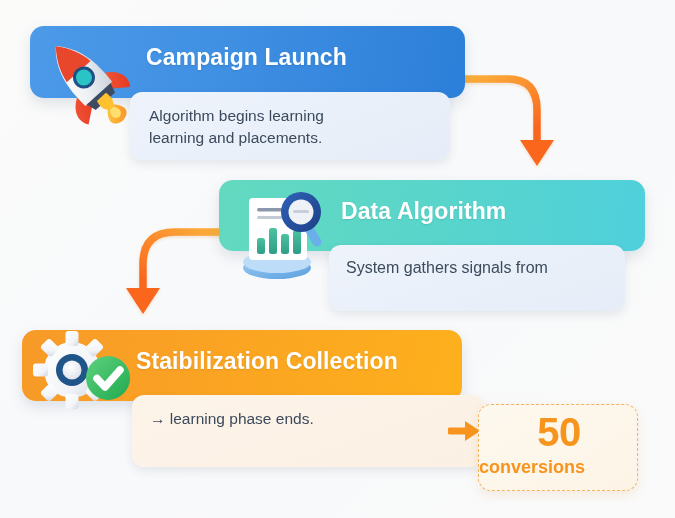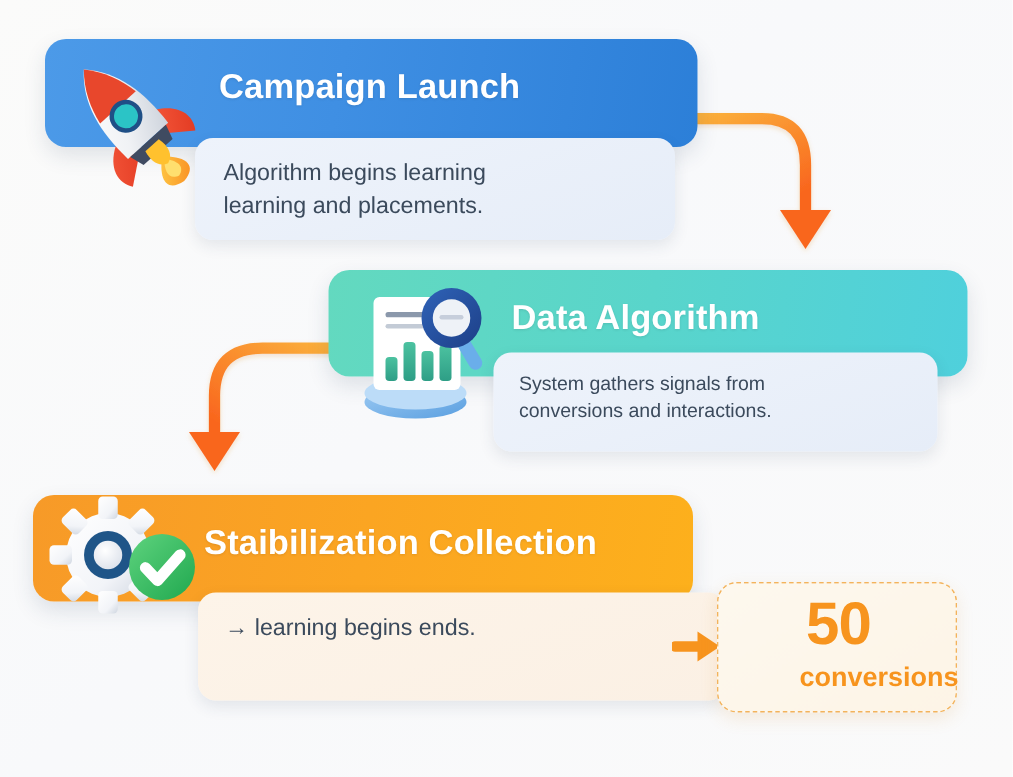--- a/index.html
+++ b/index.html
@@ -67,23 +67,23 @@
     padding: 13px 0 0 19px;
   }
 
   
   #s2-bar {
     left: 219px; top: 180px; width: 426px; height: 71px;
     background: linear-gradient(100deg, #63d9bf 0%, #59d5cb 50%, #4fd0dc 100%);
   }
   #s2-title { left: 341px; top: 198px; font-size: 23px; }
   #s2-desc {
-    left: 329px; top: 235px; width: 296px; height: 66px;
+    left: 329px; top: 245px; width: 296px; height: 66px;
     background: linear-gradient(160deg, #eef3fb 0%, #e6edf8 100%);
-    font-size: 13px;
+    font-size: 16px;
     padding: 12px 0 0 17px;
   }
 
   
   #s3-bar {
     left: 22px; top: 330px; width: 440px; height: 71px;
     background: linear-gradient(100deg, #f79a28 0%, #fba522 50%, #fdb01c 100%);
   }
   #s3-title { left: 136px; top: 348px; font-size: 23px; }
   #s3-desc {
@@ -95,42 +95,42 @@
 
   
   .icon-wrap { position: absolute; }
   #s1-icon { left: 36px; top: 28px; width: 104px; height: 108px; }
   #s2-icon { left: 231px; top: 186px; width: 100px; height: 96px; }
   #s3-icon { left: 28px; top: 328px; width: 104px; height: 84px; }
 
   
   #badge {
     position: absolute;
-    left: 478px; top: 388px;
+    left: 478px; top: 404px;
     width: 160px; height: 87px;
     border-radius: 13px;
     border: 1.6px dashed #f3b35c;
     background: linear-gradient(150deg, #fdf8ee 0%, #fdf4e6 100%);
     box-shadow: 0 4px 11px rgba(210,140,50,0.14);
     box-sizing: border-box;
     padding-left: 40px;
   }
   #badge-number {
     position: absolute;
     left: 0; top: 5px; width: 160px;
     text-align: center;
     font-size: 40px;
     font-weight: bold;
     color: #f7941e;
     letter-spacing: -0.5px;
   }
   #badge-label {
     position: absolute;
     left: 0; top: 52px; width: 160px;
-    text-align: right;
+    text-align: left;
     font-size: 18px;
     font-weight: bold;
     color: #f7941e;
   }
   #badge-arrow {
     position: absolute;
     left: 448px; top: 416px;
     width: 34px; height: 30px;
   }
 </style>
@@ -212,21 +212,20 @@
         </g>
       </svg>
     </div>
   </div>
 
   <div class="step">
     <div class="bar" id="s2-bar"></div>
     <div class="bar-title" id="s2-title">Data Algorithm</div>
     <div class="desc" id="s2-desc">
       <span>System gathers signals from</span>
-      <span>conversions and interactions.</span>
     </div>
 
     <div class="icon-wrap" id="s2-icon">
       <svg viewBox="0 0 100 96" width="100" height="96">
         <defs>
           <linearGradient id="barG" x1="0" y1="0" x2="0" y2="1">
             <stop offset="0%" stop-color="#4cc2a0"></stop>
             <stop offset="100%" stop-color="#2e9e86"></stop>
           </linearGradient>
           <linearGradient id="lensG" x1="0" y1="0" x2="1" y2="1">
@@ -258,21 +257,21 @@
         <circle cx="70" cy="26" r="12.5" fill="#eef2f7"></circle>
         <rect x="62" y="24" width="16" height="3" rx="1.5" fill="#c6cedb"></rect>
       </svg>
     </div>
   </div>
 
   <div class="step">
     <div class="bar" id="s3-bar"></div>
     <div class="bar-title" id="s3-title">Staibilization Collection</div>
     <div class="desc" id="s3-desc">
-      <span>→ learning begins ends.</span>
+      <span>→ learning phase ends.</span>
     </div>
 
     <div class="icon-wrap" id="s3-icon">
       <svg viewBox="0 0 104 84" width="104" height="84">
         <defs>
           <linearGradient id="gearG" x1="0" y1="0" x2="1" y2="1">
             <stop offset="0%" stop-color="#ffffff"></stop>
             <stop offset="65%" stop-color="#f2f4f8"></stop>
             <stop offset="100%" stop-color="#cfd6e0"></stop>
           </linearGradient>

